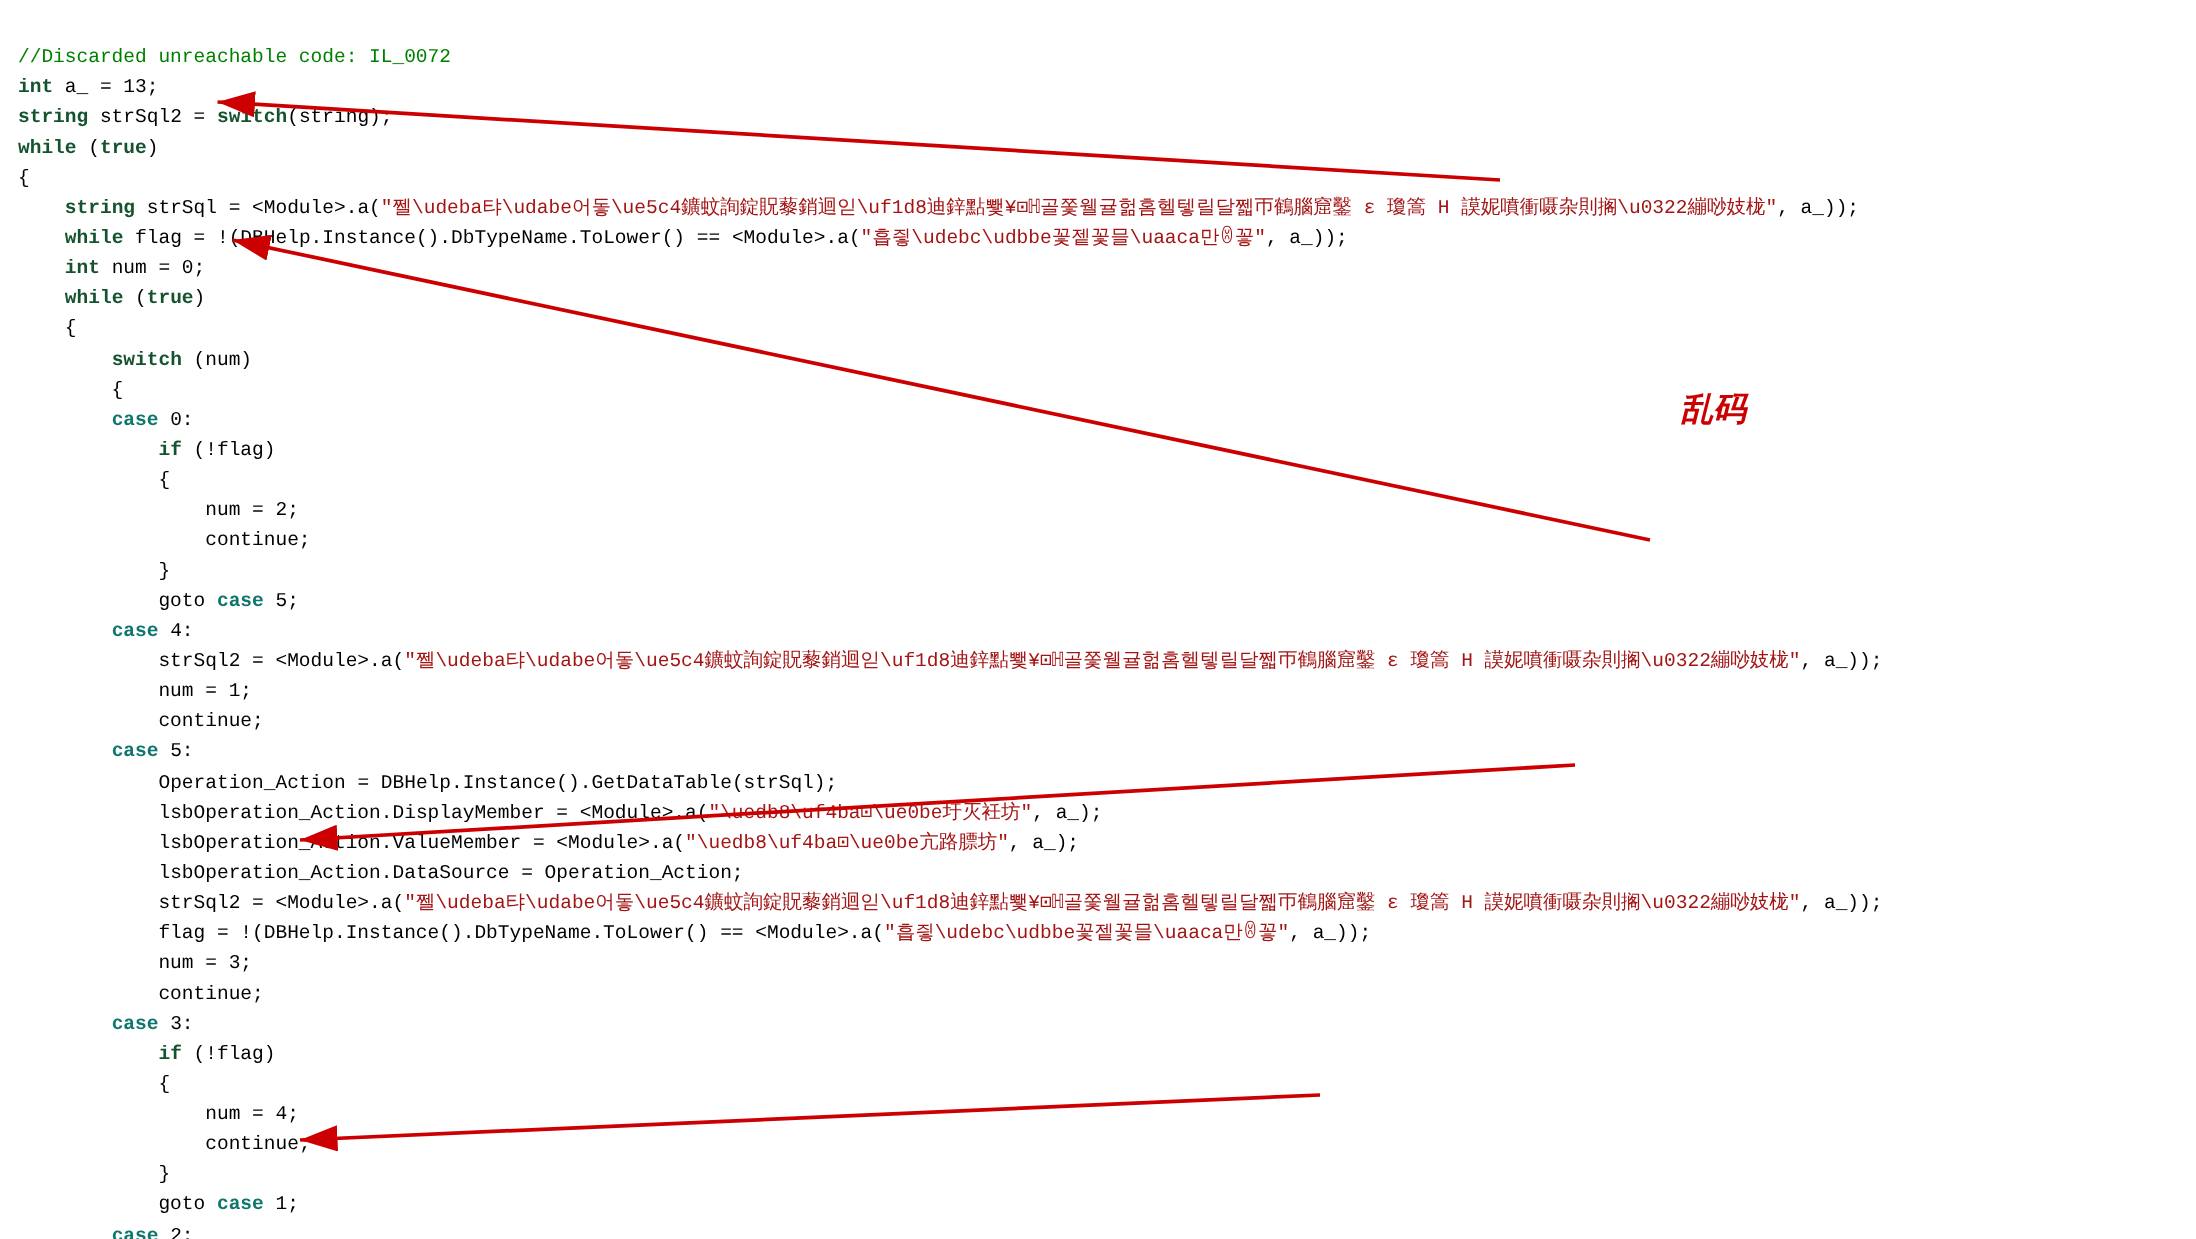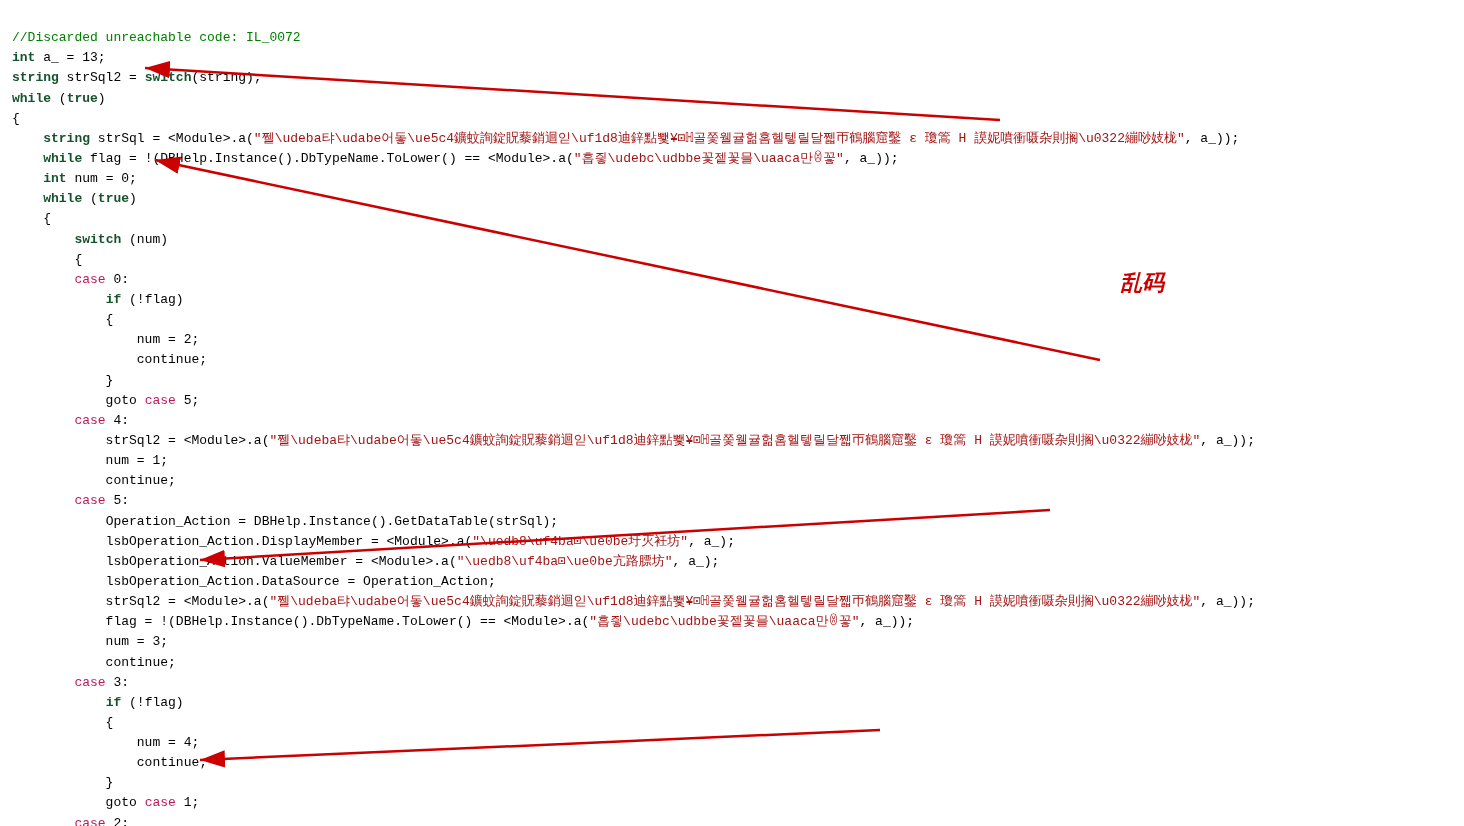--- a/index.html
+++ b/index.html
@@ -20,21 +20,21 @@
     .code-container {
       position: relative;
       padding: 8px 12px;
       line-height: 1.55;
       white-space: pre;
       overflow-x: auto;
       color: #000000;
     }
 
     .kw-blue { color: #14532d; font-weight: bold; }
-    .kw-teal { color: #be185d; font-weight: normal; }
+    .kw-teal { color: #0f766e; font-weight: bold; }
     .kw-bold { font-weight: normal; }
     .string { color: #a31515; }
     .comment { color: #008000; }
     .italic { }
 
     .annotation-layer {
       position: absolute;
       top: 0;
       left: 0;
       width: 100%;
@@ -42,21 +42,20 @@
       pointer-events: none;
     }
 
     .luanma-label {
       position: absolute;
       color: #cc0000;
       font-family: 'SimSun', 'STSong', serif;
       font-size: 22px;
       font-weight: bold;
       font-style: italic;
-      margin-top: 10px;
     }
 
     svg.arrows {
       position: absolute;
       top: 0;
       left: 0;
       width: 100%;
       height: 100%;
       pointer-events: none;
     }

